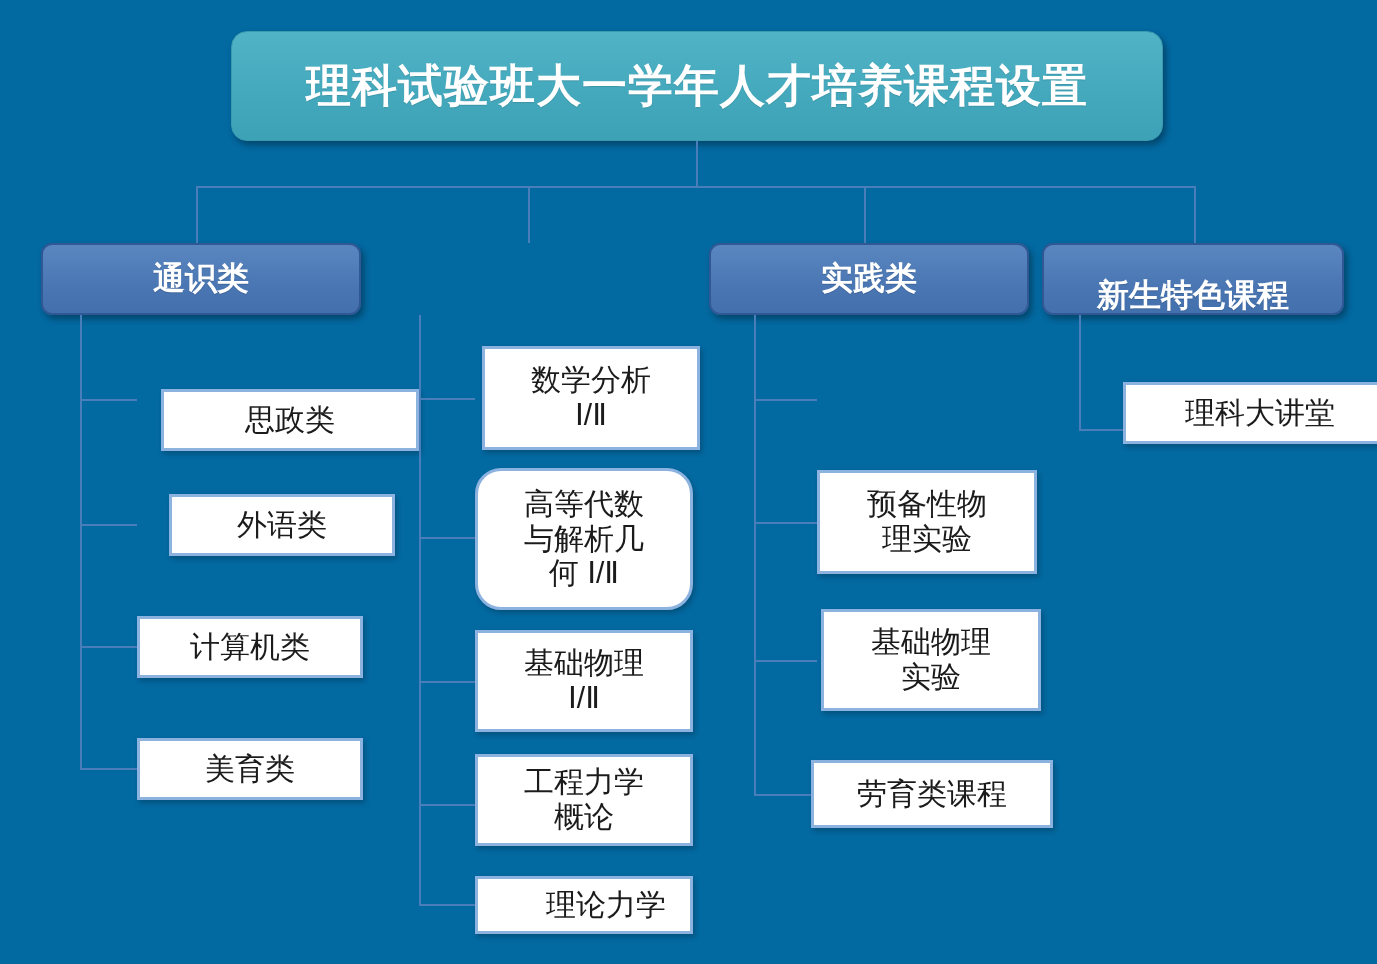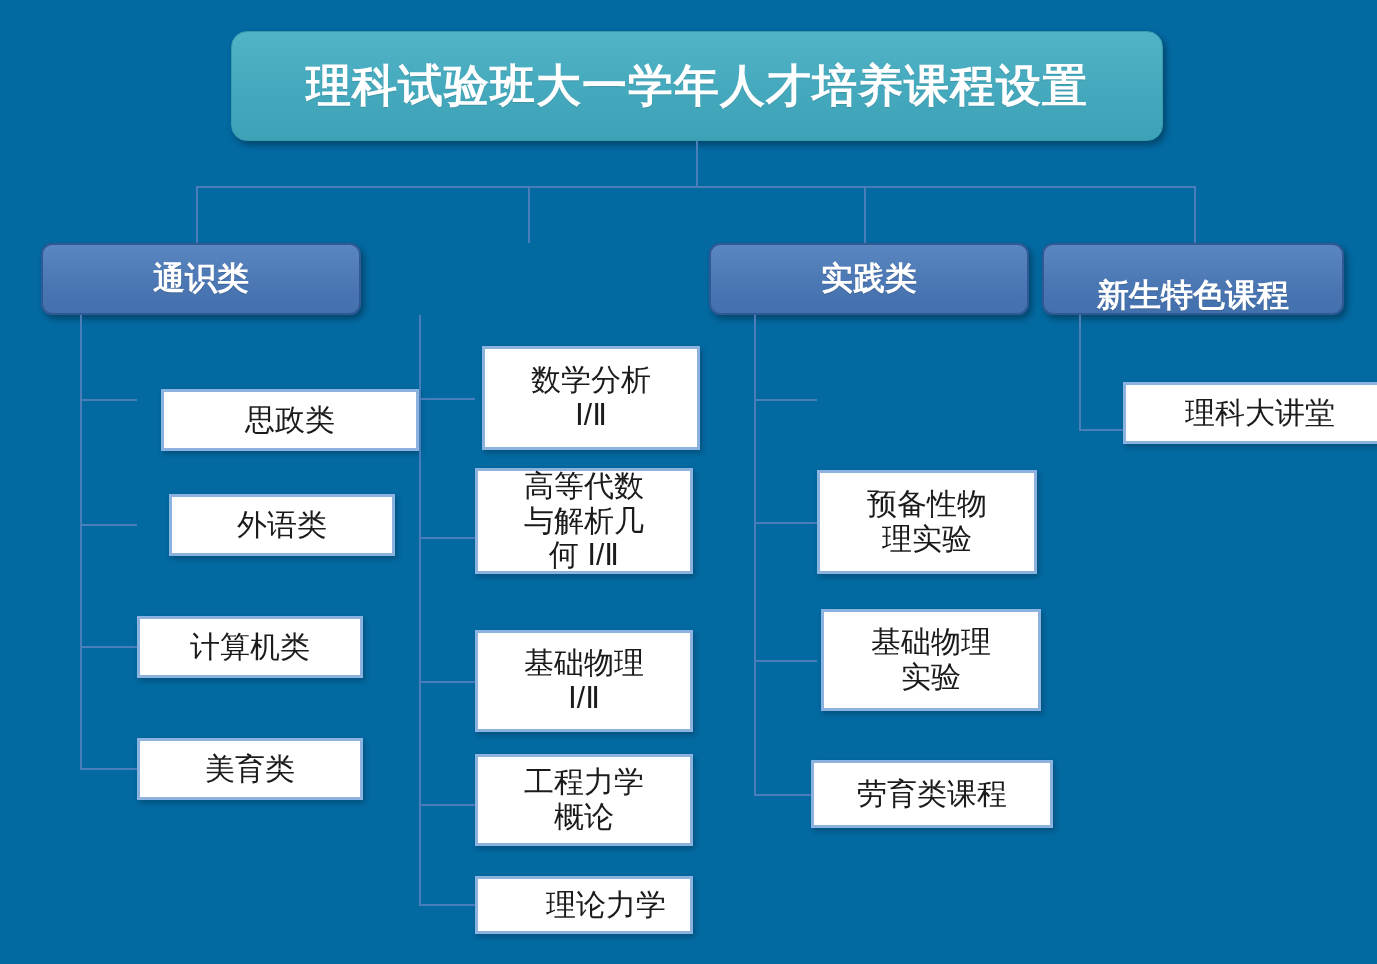--- a/index.html
+++ b/index.html
@@ -133,21 +133,21 @@
 
   <div class="line v" style="left:419px; top:315px; width:2px; height:591px;"></div>
 
   <div class="line h" style="left:419px; top:398px; width:56px; height:2px;"></div>
   <div class="leaf-box" style="left:475px; top:346px; width:218px; height:104px;margin-left:7px;">
     <span class="leaf-label">数学分析
 Ⅰ/Ⅱ</span>
   </div>
 
   <div class="line h" style="left:419px; top:537px; width:56px; height:2px;"></div>
-  <div class="leaf-box" style="left:475px; top:468px; width:218px; height:106px;">
+  <div class="leaf-box" style="left:475px; top:468px; width:218px; height:142px;border-radius:26px;">
     <span class="leaf-label">高等代数
 与解析几
 何 Ⅰ/Ⅱ</span>
   </div>
 
   <div class="line h" style="left:419px; top:681px; width:56px; height:2px;"></div>
   <div class="leaf-box" style="left:475px; top:630px; width:218px; height:102px;">
     <span class="leaf-label">基础物理
 Ⅰ/Ⅱ</span>
   </div>

